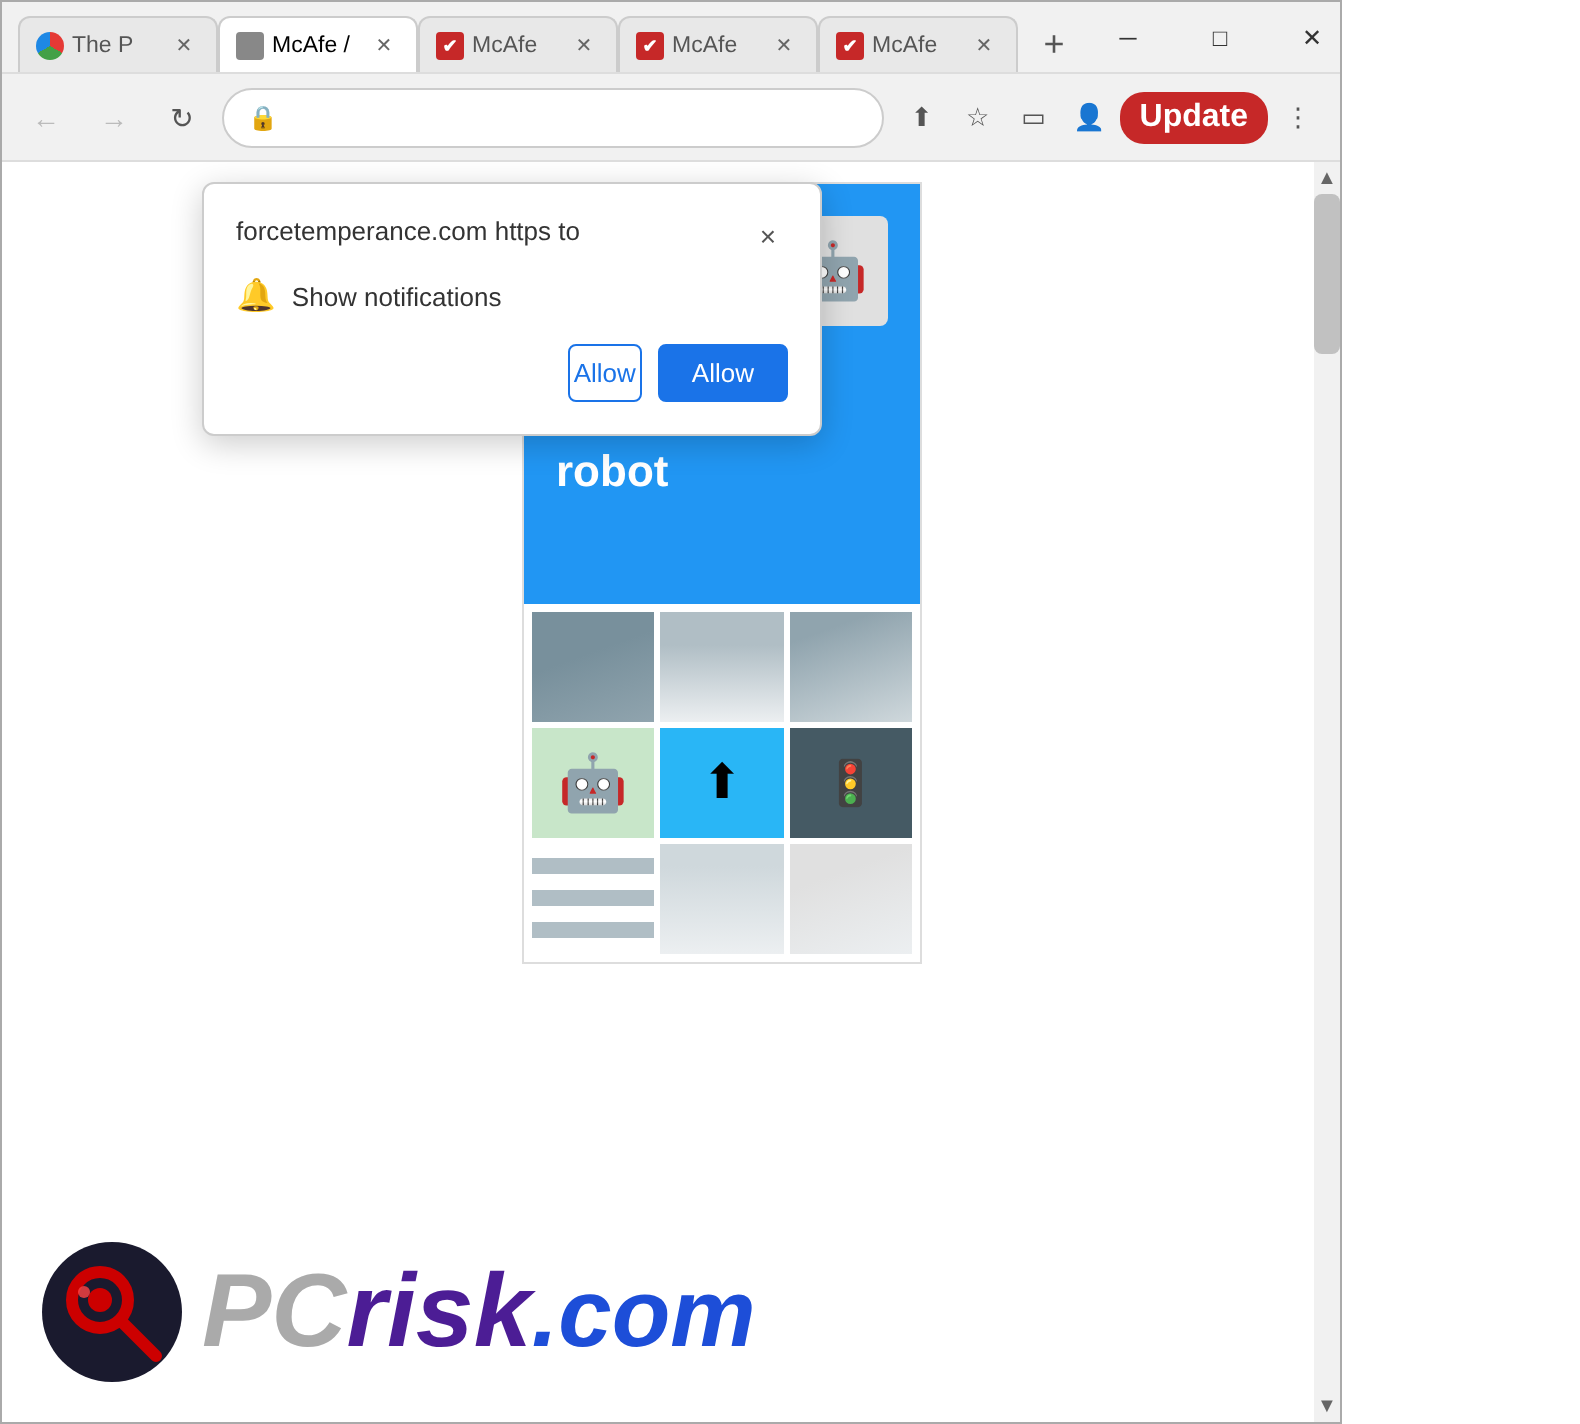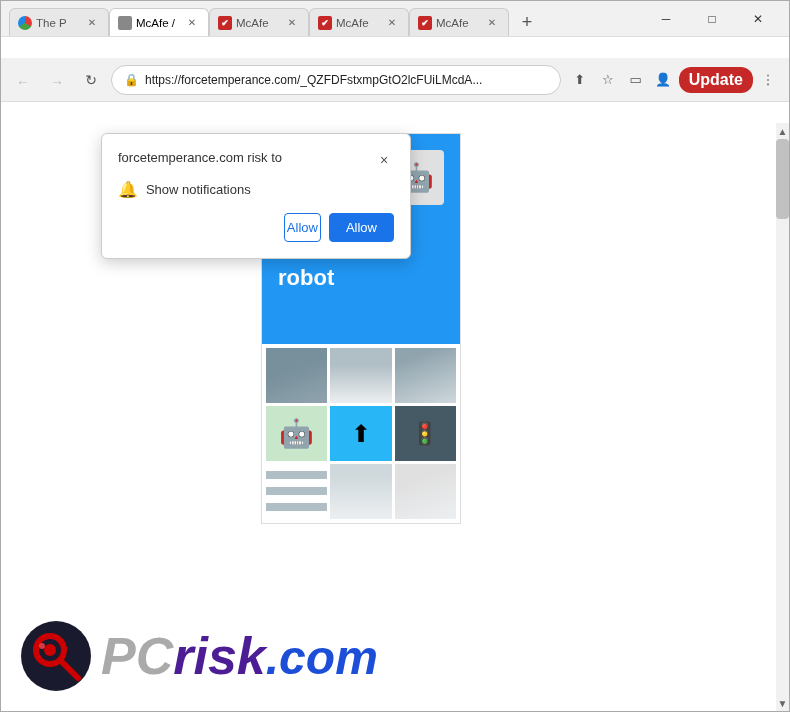--- a/index.html
+++ b/index.html
@@ -1,19 +1,19 @@
 <!DOCTYPE html>
 <html><head>
   <meta charset="utf-8">
   <style>
     * { margin: 0; padding: 0; box-sizing: border-box; }
     body { width: 790px; height: 712px; overflow: hidden; font-family: 'Segoe UI', Arial, sans-serif; background: #fff; }
 
     
-    .browser-window { width: 790px; height: 712px; display: flex; flex-direction: column; border: 1px solid #aaa; gap: 21px; }
+    .browser-window { width: 671px; height: 712px; display: flex; flex-direction: column; border: 1px solid #aaa; }
 
     
     .title-bar { background: #f1f1f1; height: 36px; display: flex; align-items: center; padding: 0 8px; border-bottom: 1px solid #ddd; }
     .tabs-area { display: flex; align-items: flex-end; height: 100%; flex: 1; gap: 0; }
     .tab { display: flex; align-items: center; height: 28px; padding: 0 8px; border: 1px solid #ccc; border-bottom: none; border-radius: 6px 6px 0 0; background: #e8e8e8; font-size: 12px; color: #555; gap: 4px; min-width: 100px; max-width: 130px; cursor: pointer; position: relative; }
     .tab.active { background: #fff; color: #000; z-index: 2; }
     .tab-favicon { width: 14px; height: 14px; display: flex; align-items: center; justify-content: center; }
     .tab-title { flex: 1; white-space: nowrap; overflow: hidden; text-overflow: ellipsis; font-size: 11.5px; }
     .tab-close { width: 16px; height: 16px; display: flex; align-items: center; justify-content: center; border-radius: 50%; font-size: 10px; color: #666; cursor: pointer; }
     .new-tab-btn { width: 28px; height: 28px; display: flex; align-items: center; justify-content: center; font-size: 18px; color: #555; cursor: pointer; border-radius: 50%; margin-left: 4px; }
@@ -143,38 +143,37 @@
     </div>
     <div class="nav-btn disabled">
       <span>→</span>
     </div>
     <div class="nav-btn">
       <span>↻</span>
     </div>
 
     <div class="address-input">
       <span class="lock-icon">🔒</span>
-      <span class="address-text">https://forcetemperance.com/_QZFDFstxmpGtO2lcFUiLMcdA...</span>
     </div>
 
     <div class="address-actions">
       <div class="addr-btn">⬆</div>
       <div class="addr-btn">☆</div>
       <div class="addr-btn">▭</div>
       <div class="addr-btn">👤</div>
       <button class="update-btn">Update</button>
       <div class="addr-btn">⋮</div>
     </div>
   </div>
 
   <div class="page-content">
 
     <div class="notification-popup">
       <div class="popup-header">
-        <span class="popup-title">forcetemperance.com risk to</span>
+        <span class="popup-title">forcetemperance.com https to</span>
         <div class="popup-close">×</div>
       </div>
       <div class="popup-item">
         <span class="bell-icon">🔔</span>
         <span>Show notifications</span>
       </div>
       <div class="popup-buttons">
         <button class="btn-allow">Allow</button>
         <button class="btn-block">Allow</button>
       </div>

